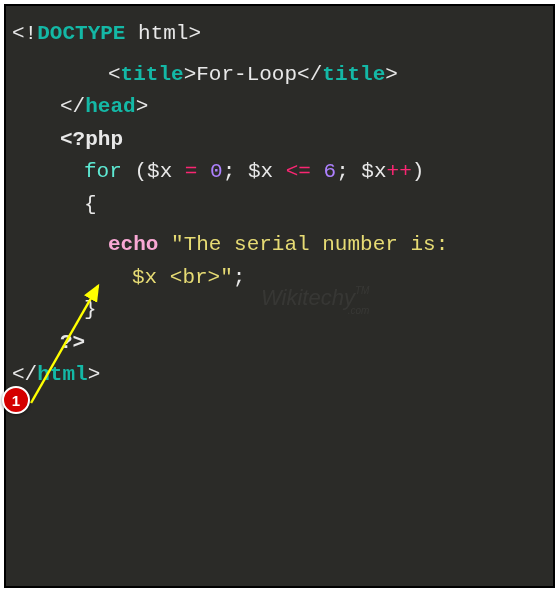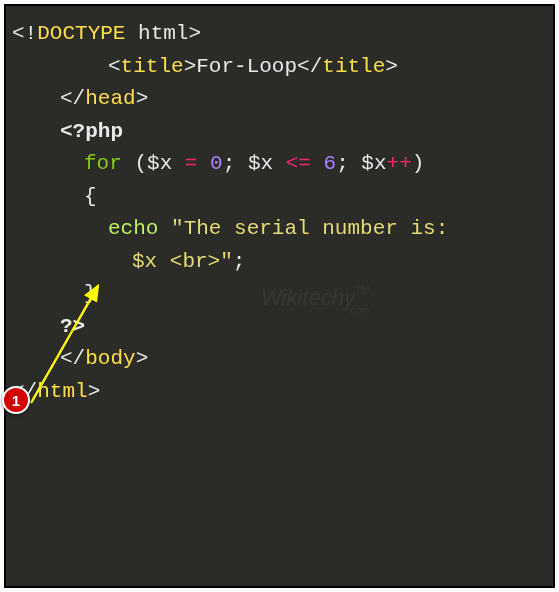--- a/index.html
+++ b/index.html
@@ -17,30 +17,30 @@
   position: relative;
   padding: 12px 6px 12px 6px;
 }
 .code-area {
   position: relative;
   color: #e8e8e8;
   line-height: 1.55;
 }
 .line { white-space: pre; }
 .i1 { padding-left: 48px; }
-.i2 { padding-left: 96px; }
+.i2 { padding-left: 96px; margin-top: 8px; }
 .i3 { padding-left: 72px; }
 .i4 { padding-left: 120px; }
-.tag { color: #fde047; }
+.tag { color: #14b8a6; font-weight: bold; }
 .angle { color: #e8e8e8; }
-.keyword { color: #84cc16; text-align: center; }
+.keyword { color: #5eead4; text-align: center; }
 .var { color: #e8e8e8; }
 .op { color: #f92672; }
 .num { color: #ae81ff; }
-.func { color: #bef264; }
+.func { color: #f9a8d4; font-weight: bold; }
 .str { color: #e6db74; }
 .plain { color: #e8e8e8; }
 .php { color: #e8e8e8; font-weight: bold; }
 .watermark {
   position: absolute;
   top: 279px;
   left: 255px;
   font-family: Arial, sans-serif;
   font-size: 22px;
   color: rgba(200,200,200,0.08);
@@ -96,21 +96,20 @@
     <div class="line i3"><span class="plain">{</span></div>
 
     <div class="line i2"><span class="func">echo</span><span class="str"> "The serial number is:</span></div>
 
     <div class="line i4"><span class="str">$x &lt;br&gt;"</span><span class="plain">;</span></div>
 
     <div class="line i3"><span class="plain">}</span></div>
 
     <div class="line i1"><span class="php">?&gt;</span></div>
 
-    <div class="line i1"><span class="angle">&lt;/</span><span class="tag">body</span><span class="angle">&gt;</span></div>
 
     <div class="line"><span class="angle">&lt;/</span><span class="tag">html</span><span class="angle">&gt;</span></div>
 
   </div>
 
   <div class="watermark">
     <span>Wikitechy</span><span class="tm">TM</span>
     <span class="sub">.com</span>
   </div>
 

